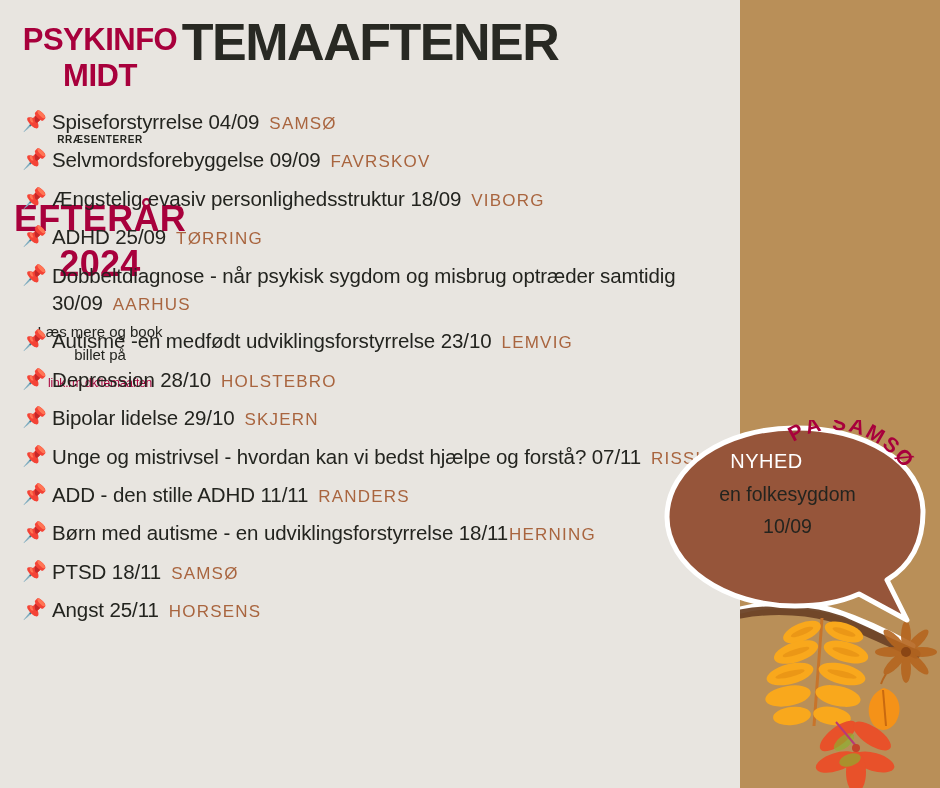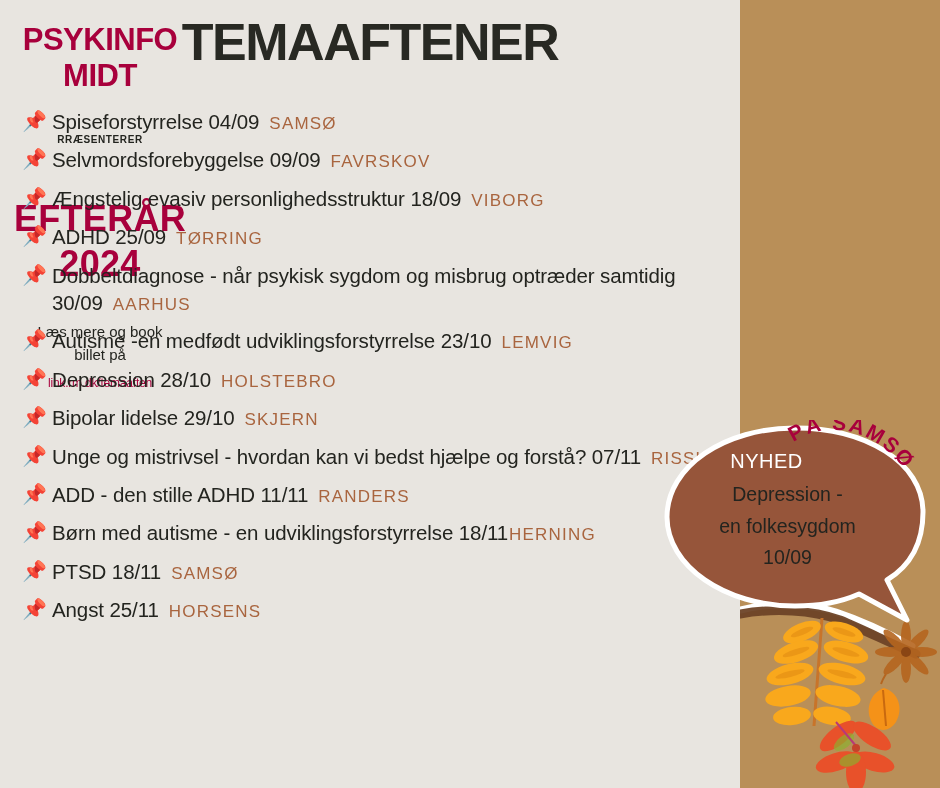--- a/index.html
+++ b/index.html
@@ -303,21 +303,20 @@
       <defs>
         <path id="samsoArc" d="M 6 24 C 40 -2, 95 6, 128 62" fill="none"></path>
       </defs>
       <text font-family="Liberation Sans, sans-serif" font-size="21" font-weight="bold" fill="#a8003c" letter-spacing="2">
         <textPath href="#samsoArc" startOffset="2%" id="samso-textpath">PÅ SAMSØ</textPath>
       </text>
     </svg>
 
     <div class="bubble-content">
       <div class="bubble-nyhed">NYHED</div>
-      <div class="bubble-line">Depression -</div>
       <div class="bubble-line">en folkesygdom</div>
       <div class="bubble-line">10/09</div>
     </div>
   </div>
 
   <svg class="leaves" viewBox="0 0 200 192">
 
     <path d="M 0 14 C 30 6, 70 8, 96 16 C 120 24, 150 38, 172 50" stroke="#ffffff" stroke-width="7" fill="none" stroke-linecap="round"></path>
     <path d="M 0 18 C 34 12, 72 14, 100 24 C 124 34, 152 48, 176 58" stroke="#6d4327" stroke-width="9" fill="none" stroke-linecap="round" opacity="0.95"></path>
 

